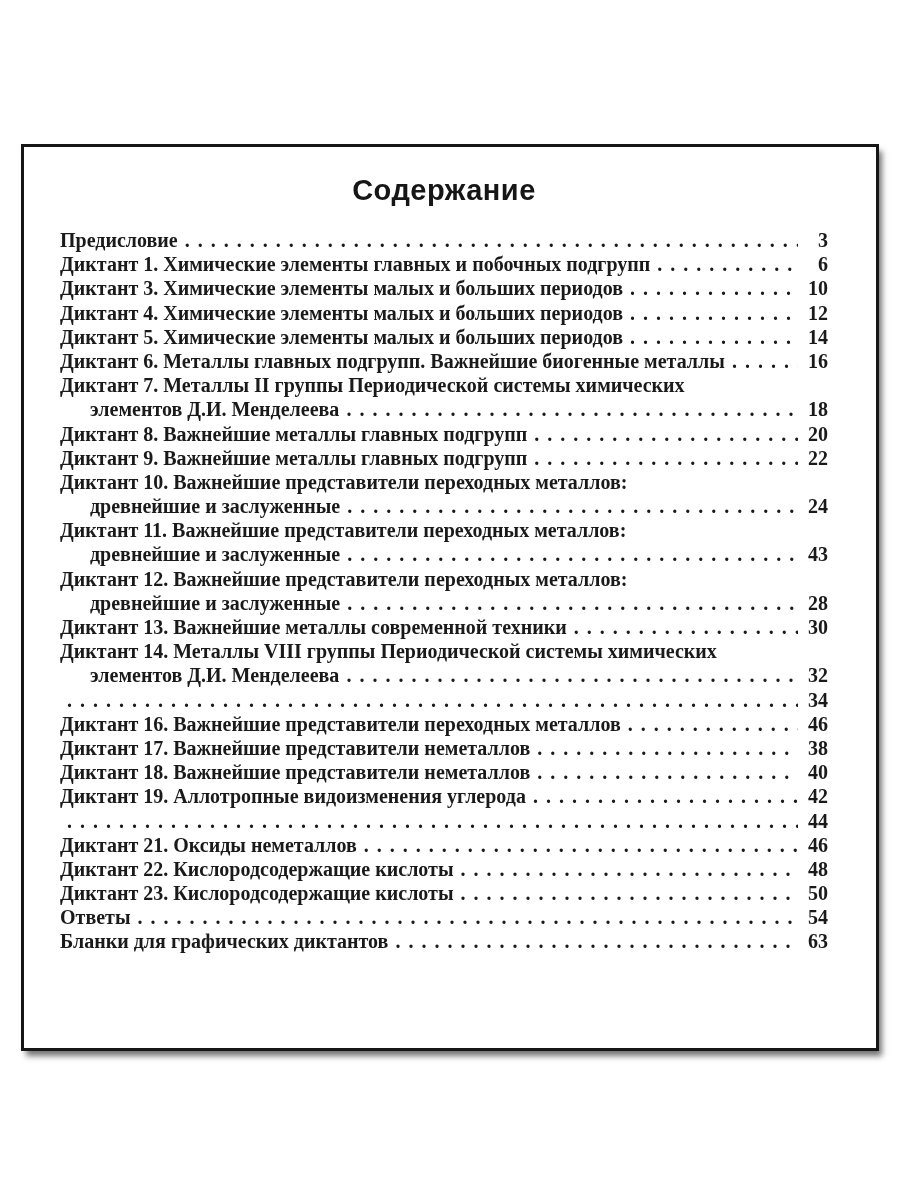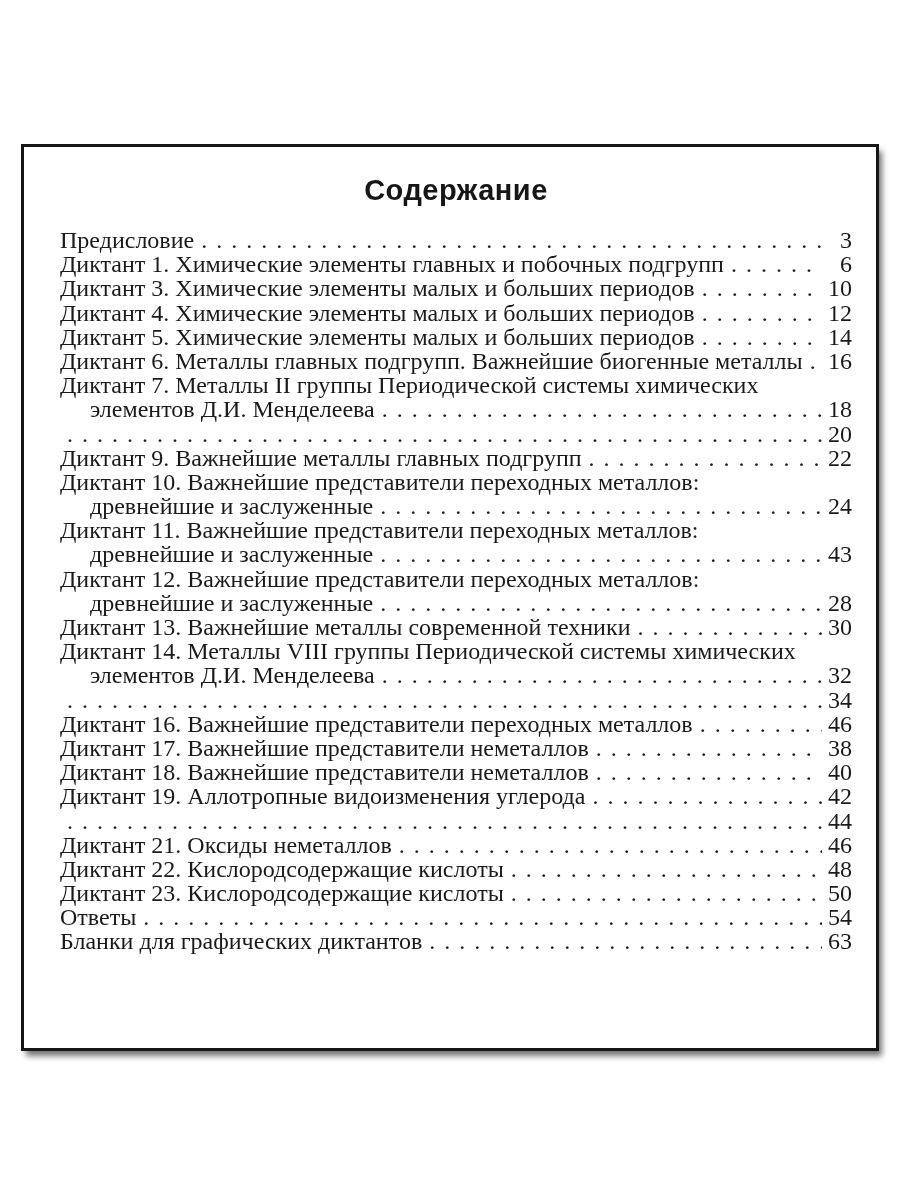--- a/index.html
+++ b/index.html
@@ -19,34 +19,35 @@
     left: 21px;
     top: 144px;
     width: 852px;
     height: 901px;
     background: #ffffff;
     border: 3px solid #161616;
     box-shadow: 4px 6px 6px -1px rgba(0,0,0,0.55);
     box-sizing: content-box;
   }
   .page-inner {
-    padding: 26px 24px 0 36px;
+    padding: 26px 48px 0 36px;
   }
   .page-title {
     margin: 0 0 21px 0;
     text-align: center;
     font-family: "Liberation Sans", sans-serif;
     font-weight: bold;
     font-size: 29px;
     line-height: 34px;
     color: #161616;
     letter-spacing: 0.5px;
   }
   .toc-list {
-    font-size: 24px;
+    font-size: 20px;
+    font-weight: bold;
   }
   .toc-row {
     display: flex;
     align-items: baseline;
     line-height: 24.2px;
     height: 24.2px;
     white-space: nowrap;
   }
   .toc-row.indent .toc-text {
     padding-left: 30px;
@@ -110,20 +111,21 @@
         </div>
         <div class="toc-row">
           <span class="toc-text">Диктант 7. Металлы II группы Периодической системы химических</span>
         </div>
         <div class="toc-row indent">
           <span class="toc-text">элементов Д.И. Менделеева</span>
           <span class="leader"></span>
           <span class="pageno">18</span>
         </div>
         <div class="toc-row">
+          <span class="toc-text">Диктант 8. Важнейшие металлы главных подгрупп</span>
           <span class="leader"></span>
           <span class="pageno">20</span>
         </div>
         <div class="toc-row">
           <span class="toc-text">Диктант 9. Важнейшие металлы главных подгрупп</span>
           <span class="leader"></span>
           <span class="pageno">22</span>
         </div>
         <div class="toc-row">
           <span class="toc-text">Диктант 10. Важнейшие представители переходных металлов:</span>

